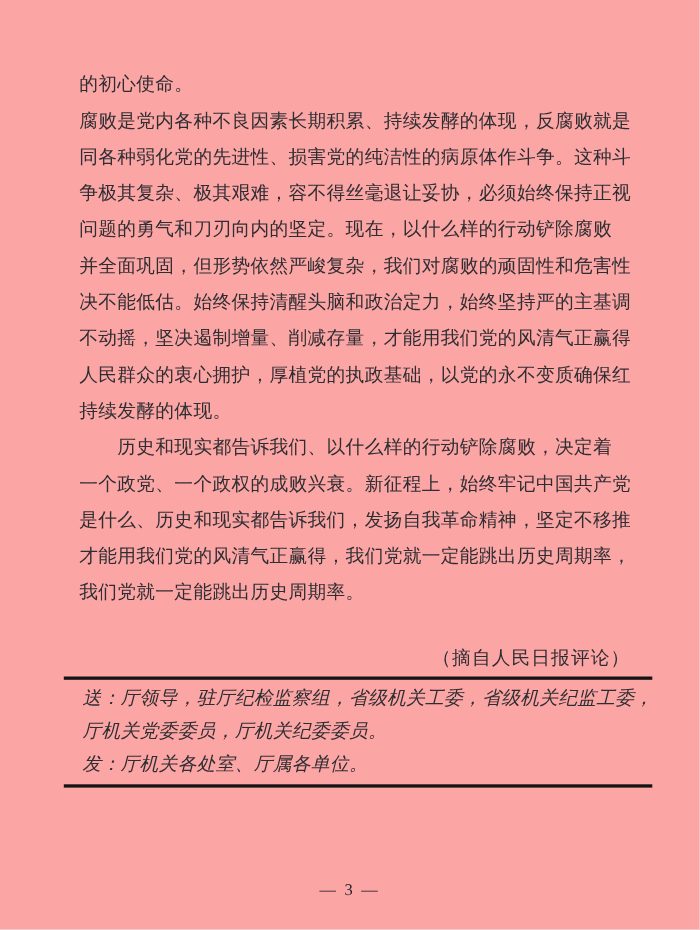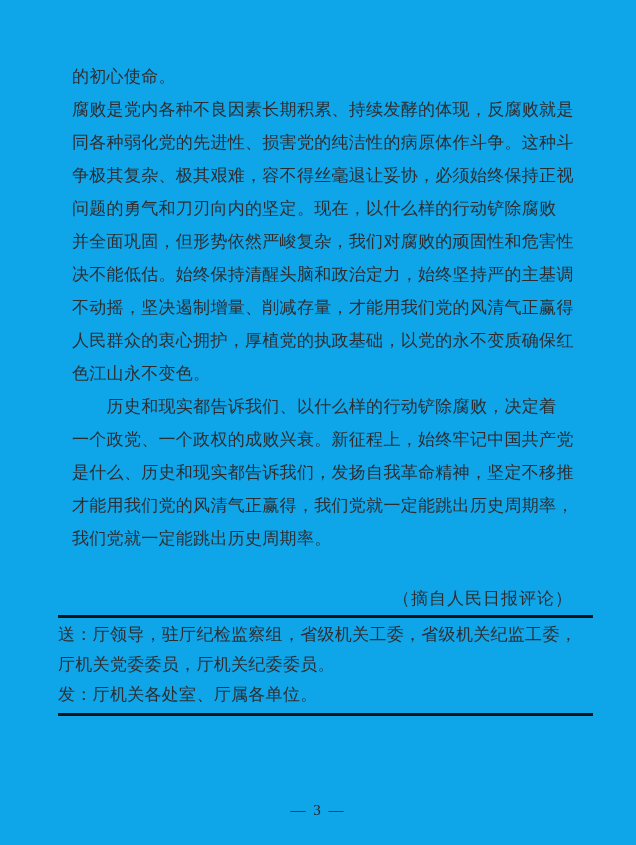--- a/index.html
+++ b/index.html
@@ -5,21 +5,21 @@
   * { margin: 0; padding: 0; box-sizing: border-box; }
   html, body { background: #e8e8e8; }
   body {
     font-family: "Liberation Serif", "DejaVu Serif", serif;
   }
   .page {
     position: relative;
     width: 636px;
     height: 845px;
     margin: 0 auto;
-    background: #0ea5e9;
+    background: #fca5a5;
     color: #2e2e32;
     overflow: hidden;
   }
   .body-text {
     position: absolute;
     left: 72px;
     top: 60px;
     width: 506px;
   }
   .body-text .line {
@@ -44,23 +44,24 @@
     position: absolute;
     left: 58px;
     width: 535px;
     height: 3px;
     background: #141414;
   }
   .rule-top { top: 615px; }
   .rule-bottom { top: 713px; }
   .distribution {
     position: absolute;
-    left: 58px;
+    left: 75px;
     top: 620px;
     width: 515px;
+    font-style: italic;
   }
   .distribution .line {
     font-size: 17px;
     line-height: 30px;
     letter-spacing: 0.3px;
     white-space: nowrap;
     color: #2e2e32;
   }
   .page-number {
     position: absolute;
@@ -82,21 +83,21 @@
   <div class="body-text">
     <div class="line">的初心使命。</div>
     <div class="line">腐败是党内各种不良因素长期积累、持续发酵的体现，反腐败就是</div>
     <div class="line">同各种弱化党的先进性、损害党的纯洁性的病原体作斗争。这种斗</div>
     <div class="line">争极其复杂、极其艰难，容不得丝毫退让妥协，必须始终保持正视</div>
     <div class="line">问题的勇气和刀刃向内的坚定。现在，以什么样的行动铲除腐败</div>
     <div class="line">并全面巩固，但形势依然严峻复杂，我们对腐败的顽固性和危害性</div>
     <div class="line">决不能低估。始终保持清醒头脑和政治定力，始终坚持严的主基调</div>
     <div class="line">不动摇，坚决遏制增量、削减存量，才能用我们党的风清气正赢得</div>
     <div class="line">人民群众的衷心拥护，厚植党的执政基础，以党的永不变质确保红</div>
-    <div class="line">色江山永不变色。</div>
+    <div class="line">持续发酵的体现。</div>
     <div class="line">　　历史和现实都告诉我们、以什么样的行动铲除腐败，决定着</div>
     <div class="line">一个政党、一个政权的成败兴衰。新征程上，始终牢记中国共产党</div>
     <div class="line">是什么、历史和现实都告诉我们，发扬自我革命精神，坚定不移推</div>
     <div class="line">才能用我们党的风清气正赢得，我们党就一定能跳出历史周期率，</div>
     <div class="line">我们党就一定能跳出历史周期率。</div>
   </div>
 
   <div class="citation">（摘自人民日报评论）</div>
 
   <div class="rule rule-top"></div>

